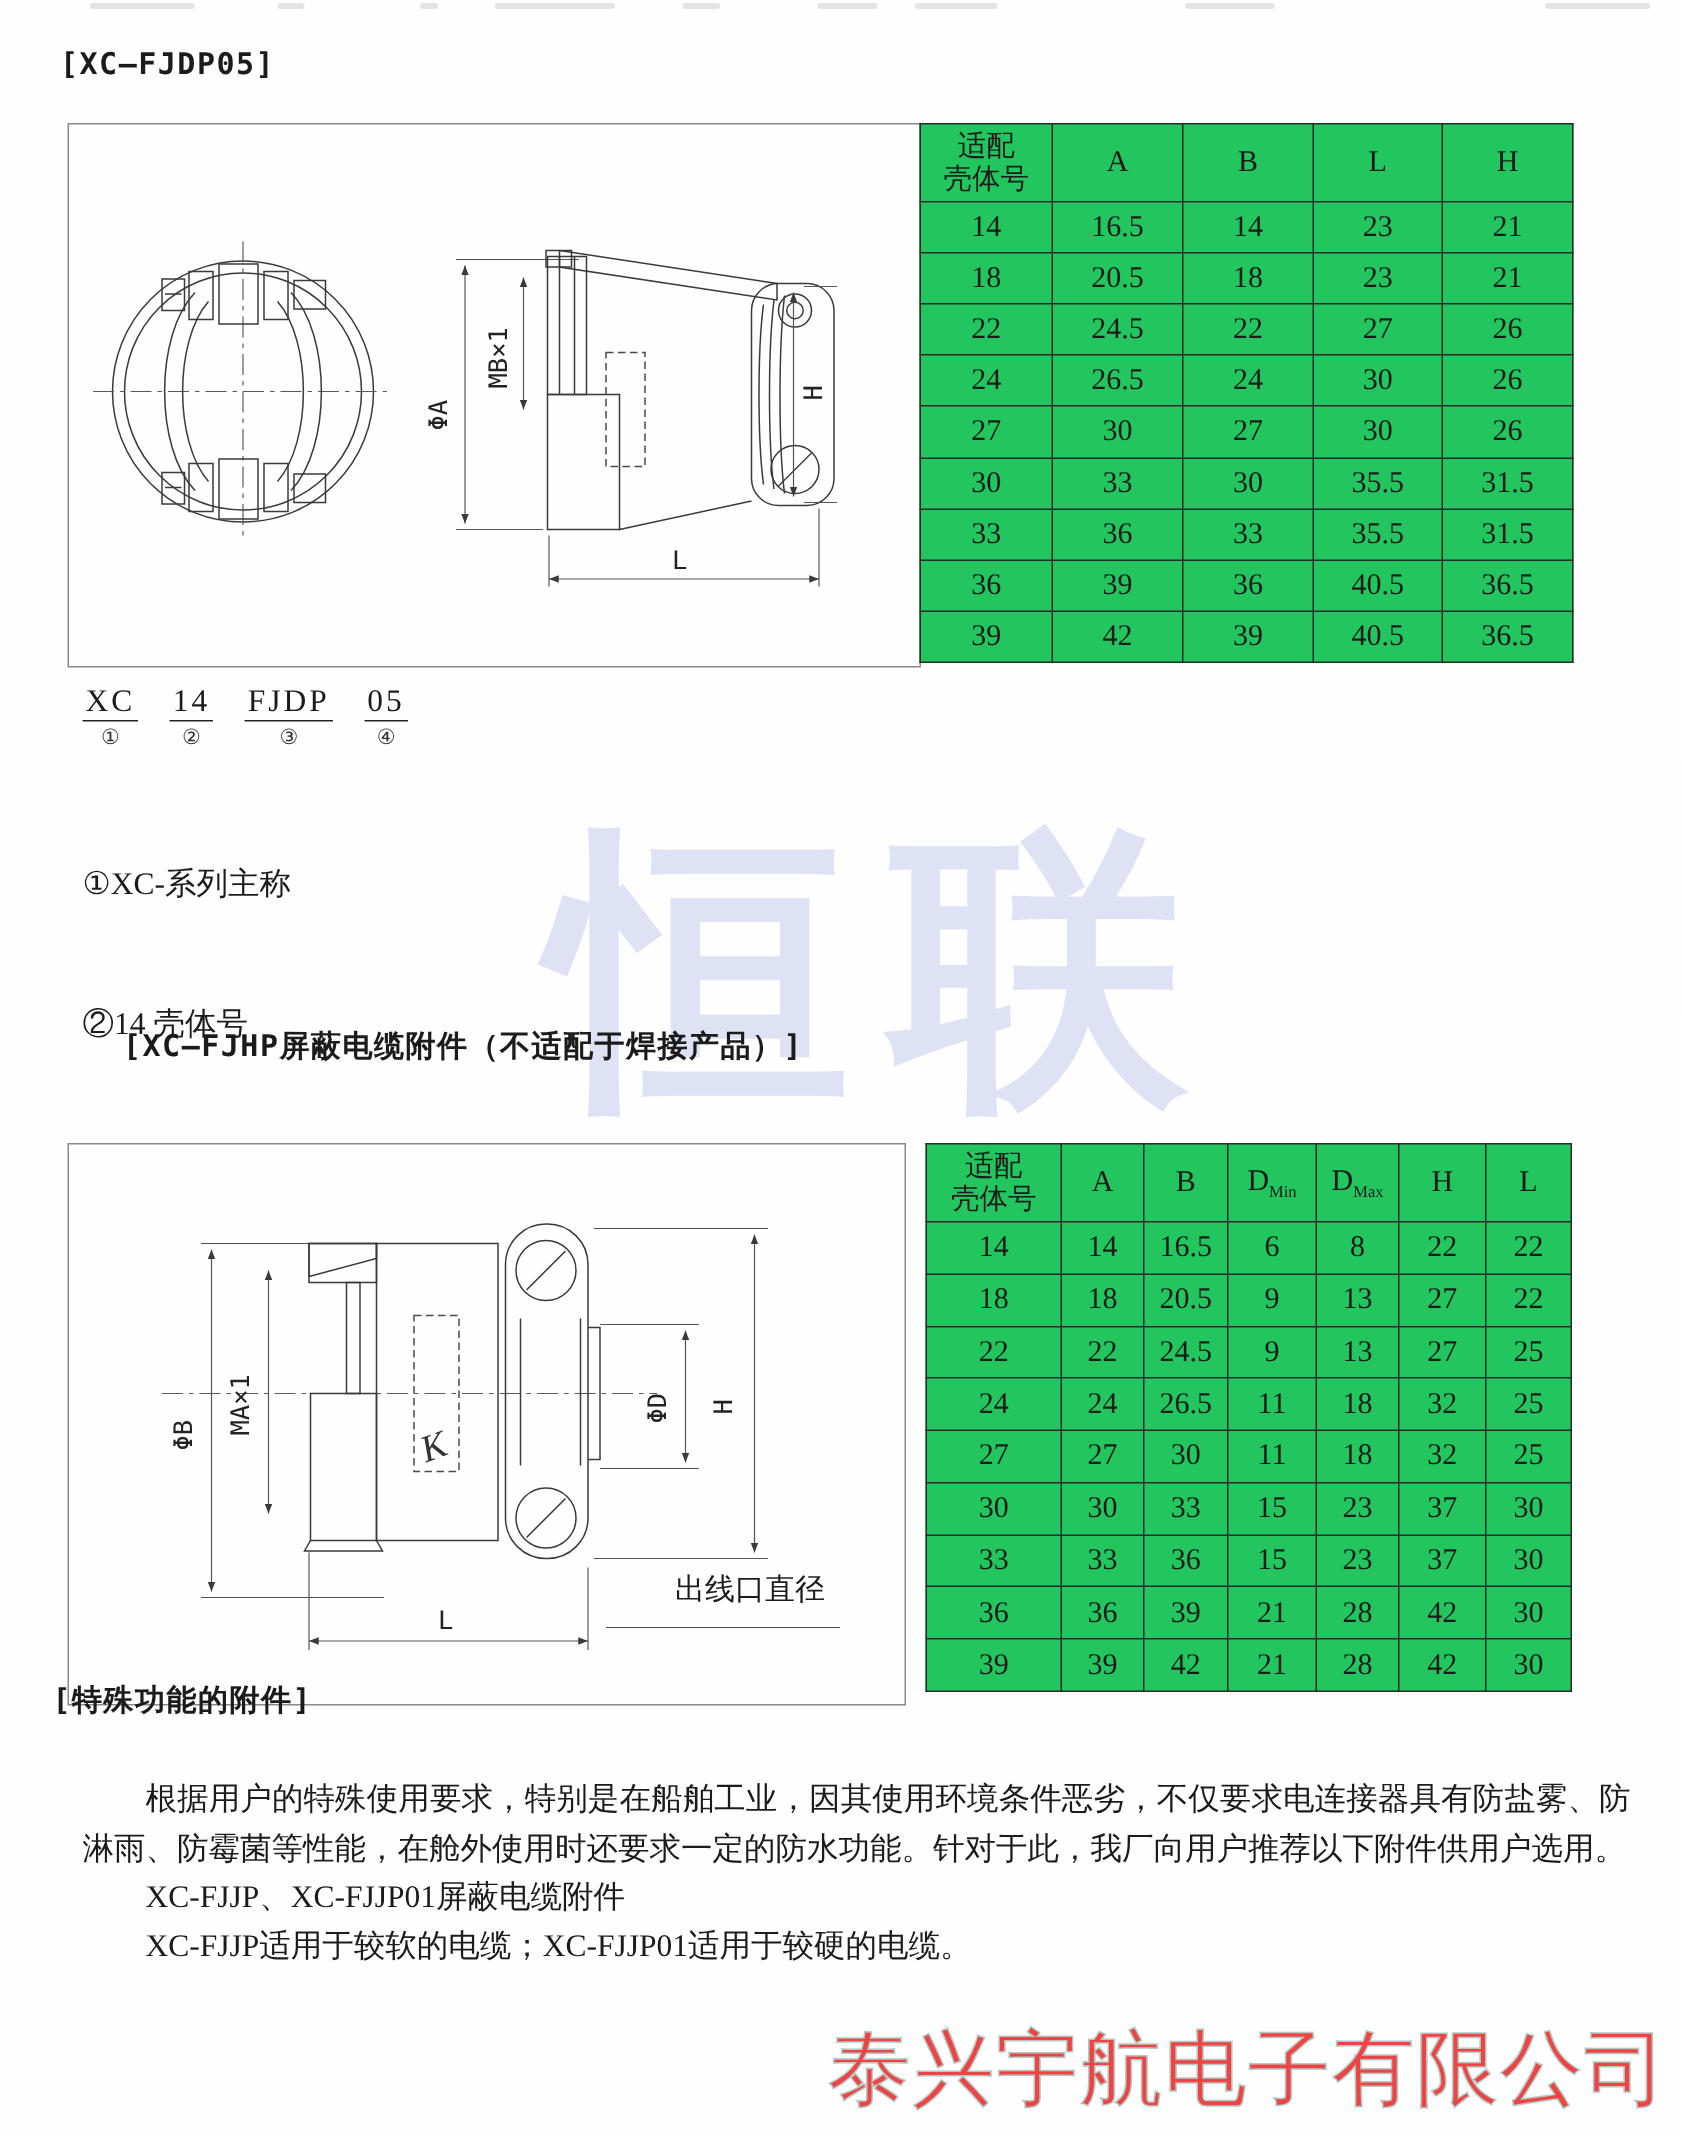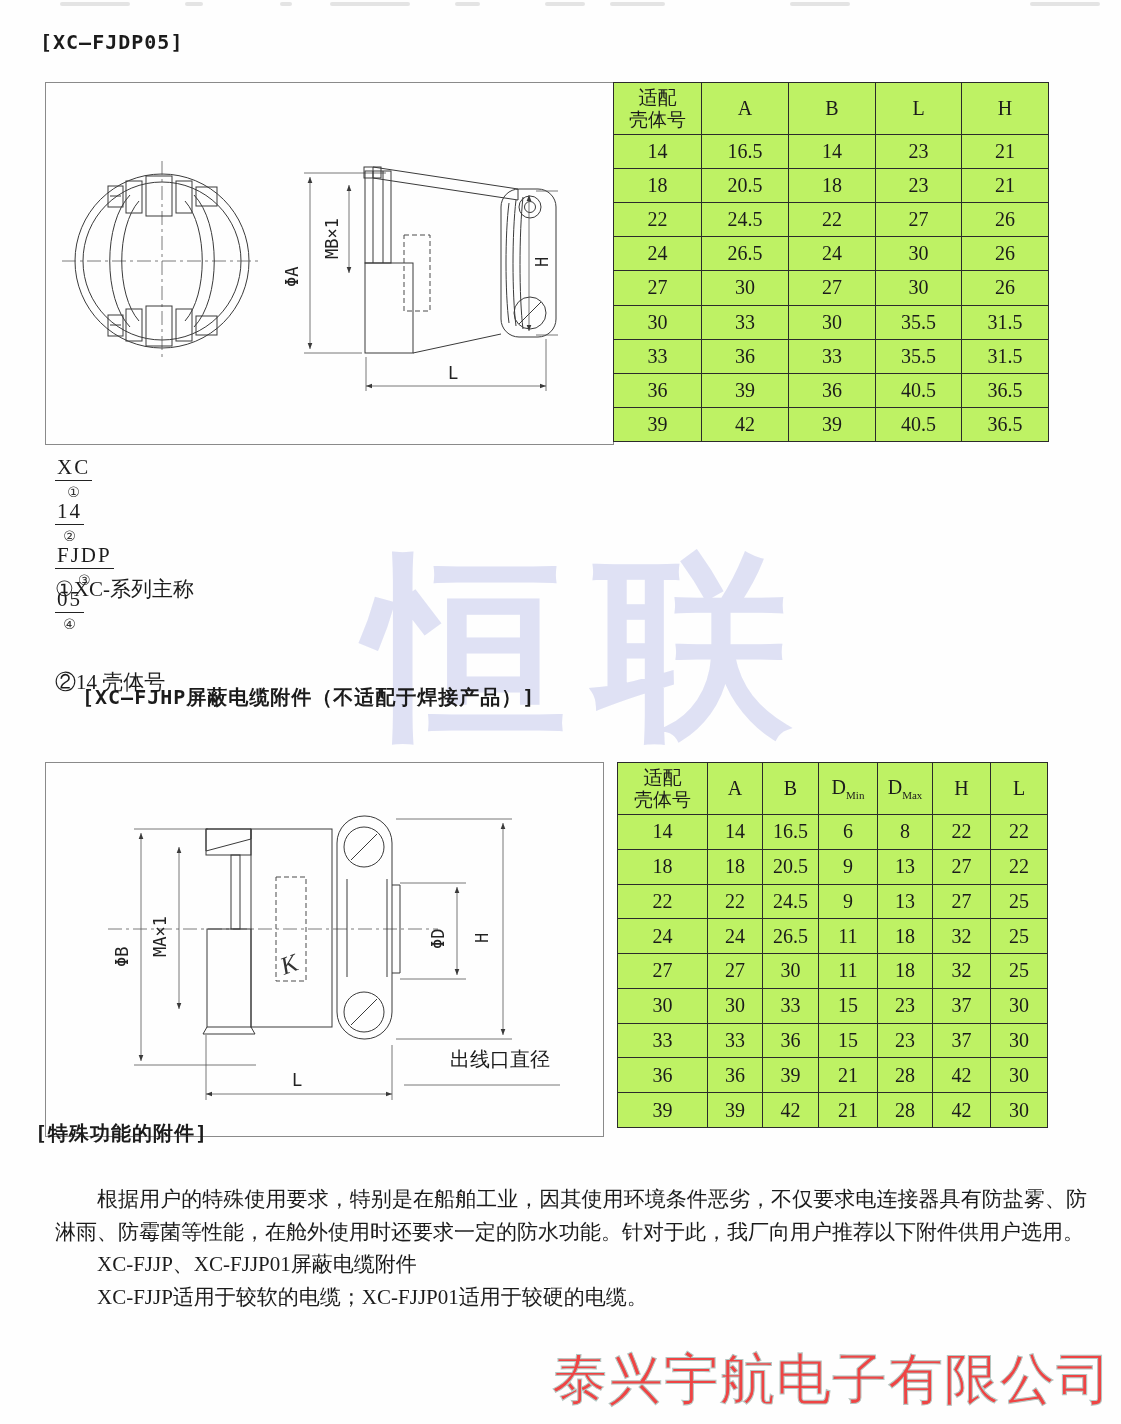--- a/index.html
+++ b/index.html
@@ -16,30 +16,30 @@
   
   .top-noise{position:absolute;left:0;top:0;width:1121px;height:10px;}
   .top-noise span{position:absolute;top:2px;height:4px;background:#d9d9d9;opacity:.7;border-radius:2px;}
   
   .hdg{position:absolute;font-family:"DejaVu Sans Mono","Liberation Sans",sans-serif;
        font-size:20px;font-weight:600;letter-spacing:1px;white-space:nowrap;}
   .note-line{position:absolute;font-size:21px;letter-spacing:1px;white-space:nowrap;}
   
   .figbox{position:absolute;border:1px solid #8a8a8a;background:#fefefe;}
   
-  table.spec{position:absolute;border-collapse:collapse;table-layout:fixed;background:#bef264;}
+  table.spec{position:absolute;border-collapse:collapse;table-layout:fixed;background:#22c55e;}
   table.spec th,table.spec td{border:1.6px solid #2b2b2b;text-align:center;vertical-align:middle;
        font-family:"Liberation Serif",serif;font-weight:normal;padding:0;}
   table.spec th{font-size:20px;}
   table.spec td{font-size:20px;}
   .th2l span{display:block;line-height:1.15;font-size:19px;}
   sub.dimsub{font-size:11px;}
   
   .pn{position:absolute;left:55px;top:456px;}
-  .pn-row{display:flex;align-items:flex-start;flex-direction:column;}
+  .pn-row{display:flex;align-items:flex-start;}
   .pn-seg{display:inline-flex;flex-direction:column;align-items:center;margin-right:21px;}
   .pn-code{font-size:21px;letter-spacing:2px;border-bottom:1.6px solid #222;padding:0 2px 1px 2px;line-height:1.1;}
   .pn-mark{font-size:14px;color:#333;margin-top:3px;font-family:"DejaVu Sans",sans-serif;}
   .pn-notes{position:absolute;left:55px;top:512px;font-size:21px;line-height:31px;white-space:pre-wrap;}
   .pn-notes div{white-space:pre-wrap;}
   
   .paras{position:absolute;left:55px;top:1183px;width:1032px;font-size:21px;line-height:32.5px;
          text-align:justify;}
   .paras p{margin:0;text-indent:2em;}
   

